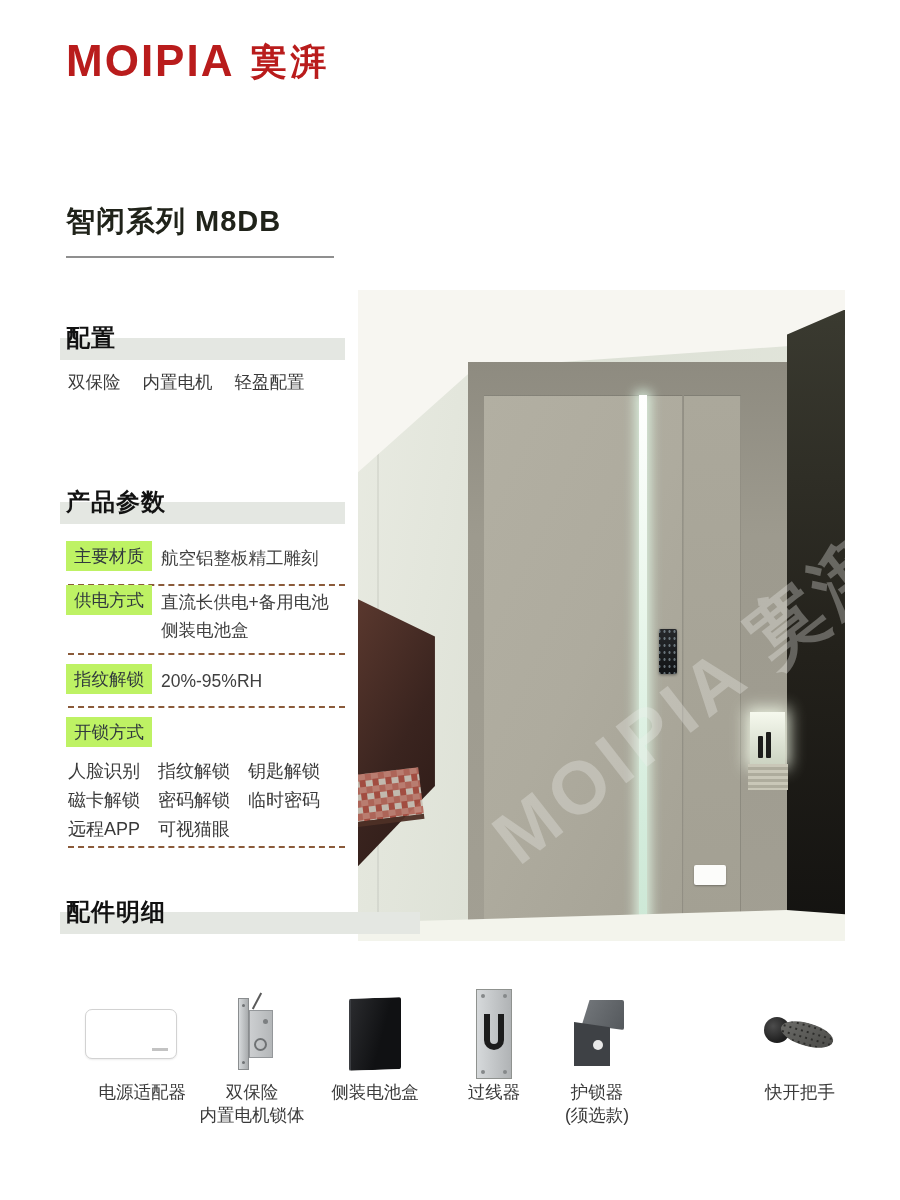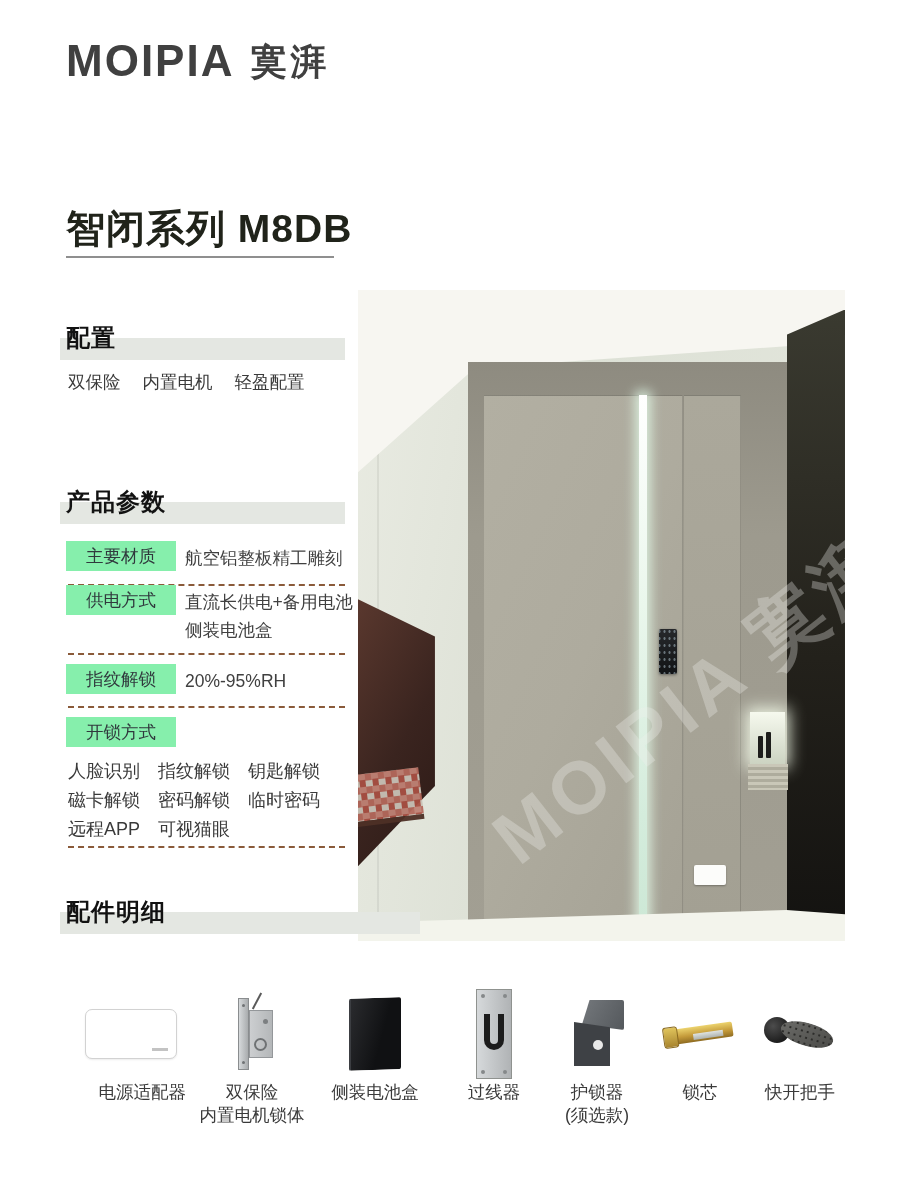--- a/index.html
+++ b/index.html
@@ -1,40 +1,40 @@
 <!DOCTYPE html>
 <html><head>
 <meta charset="utf-8">
 <style>
   * { margin:0; padding:0; box-sizing:border-box; }
   html,body { background:#ffffff; }
   body { font-family:"Liberation Sans","DejaVu Sans",sans-serif; }
   .page { position:relative; width:900px; height:1200px; background:#ffffff; overflow:hidden; margin:0 auto; }
 
   
-  .logo { position:absolute; left:66px; top:34px; display:flex; align-items:center; gap:16px; color:#404040; }
+  .logo { position:absolute; left:66px; top:34px; display:flex; align-items:center; gap:16px; color:#b91c1c; }
   .logo-en { font-size:44px; font-weight:900; letter-spacing:2px; }
   .logo-cn { font-size:36px; font-weight:700; letter-spacing:4px; padding-top:4px; }
 
   
-  .title { position:absolute; left:66px; top:202px; font-size:39px; font-weight:800; color:#20231a; letter-spacing:1px; }
+  .title { position:absolute; left:66px; top:202px; font-size:29px; font-weight:800; color:#20231a; letter-spacing:1px; }
   .title-underline { position:absolute; left:66px; top:256px; width:268px; height:2px; background:#8f8f8f; }
 
   
   .sec { position:absolute; left:66px; }
   .sec-band { position:absolute; left:-6px; top:16px; height:22px; background:#e4e7e2; z-index:0; }
   .sec-text { position:relative; z-index:1; font-size:24px; font-weight:800; color:#121212; letter-spacing:1px; }
   .sec-config { top:322px; } .sec-config .sec-band { width:285px; }
   .sec-params { top:486px; } .sec-params .sec-band { width:285px; }
   .sec-acc    { top:896px; } .sec-acc .sec-band { width:360px; }
 
   .config-items { position:absolute; left:68px; top:370px; display:flex; gap:22px; font-size:17.5px; color:#3a3a3a; }
 
   
-  .chip { display:inline-block; background:#86efac; color:#30393d; font-size:17.5px; padding:3px 20px; white-space:nowrap; }
+  .chip { display:inline-block; background:#bef264; color:#30393d; font-size:17.5px; padding:3px 8px; white-space:nowrap; }
   .param-row { position:absolute; left:66px; display:flex; gap:9px; align-items:flex-start; }
   .param-val { font-size:17.5px; color:#404040; line-height:1.6; padding-top:3px; }
   .row-material { top:541px; }
   .row-power    { top:585px; }
   .row-humidity { top:664px; }
   .row-unlock   { top:717px; }
   .dash { position:absolute; left:68px; width:277px; border-top:2px dashed #8a5a3a; }
   .dash-1 { top:584px; } .dash-2 { top:653px; } .dash-3 { top:706px; } .dash-4 { top:846px; }
   .methods { position:absolute; left:68px; top:757px; font-size:18px; color:#3a3a3a; }
   .methods .m-line { display:flex; gap:18px; line-height:29px;align-items:center; }
@@ -296,29 +296,20 @@
           <div class="pr-head"></div>
           <div class="pr-body"></div>
         </div>
     </div>
     <div class="acc-label">
       <div>护锁器</div>
       <div>(须选款)</div>
     </div>
   </div>
 
-  <div class="acc-item a6">
-    <div class="acc-img">
-      <div class="ic-cylinder">
-          <div class="cy-body"></div>
-          <div class="cy-knob"></div>
-        </div>
-    </div>
-    <div class="acc-label">锁芯</div>
-  </div>
 
   <div class="acc-item a7">
     <div class="acc-img">
       <div class="ic-handle">
           <div class="hd-rose"></div>
           <div class="hd-lever"></div>
         </div>
     </div>
     <div class="acc-label">快开把手</div>
   </div>

